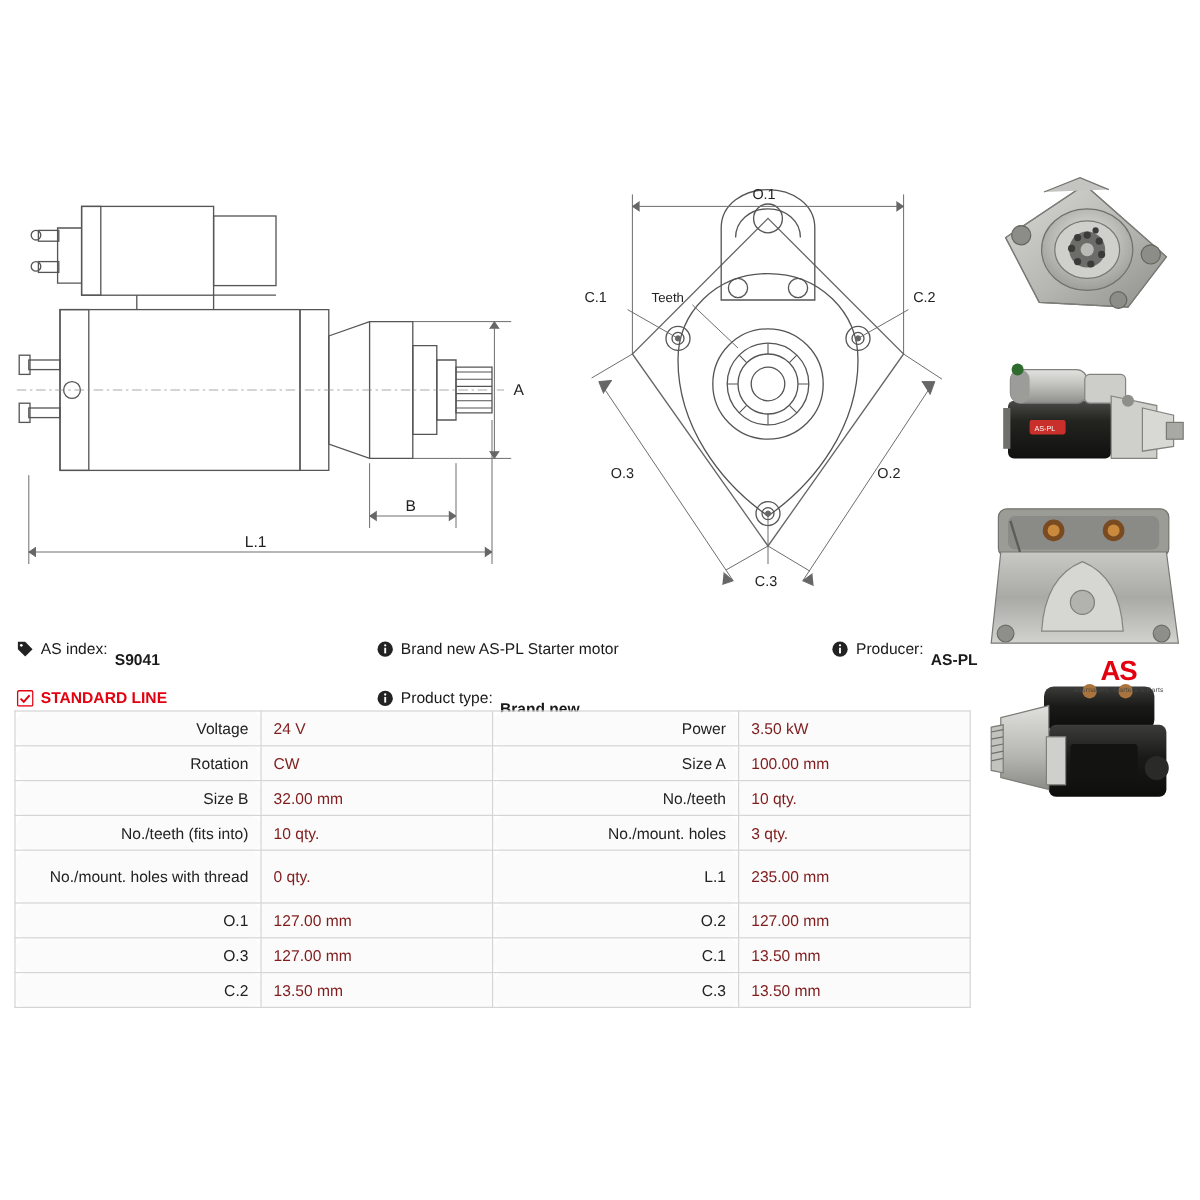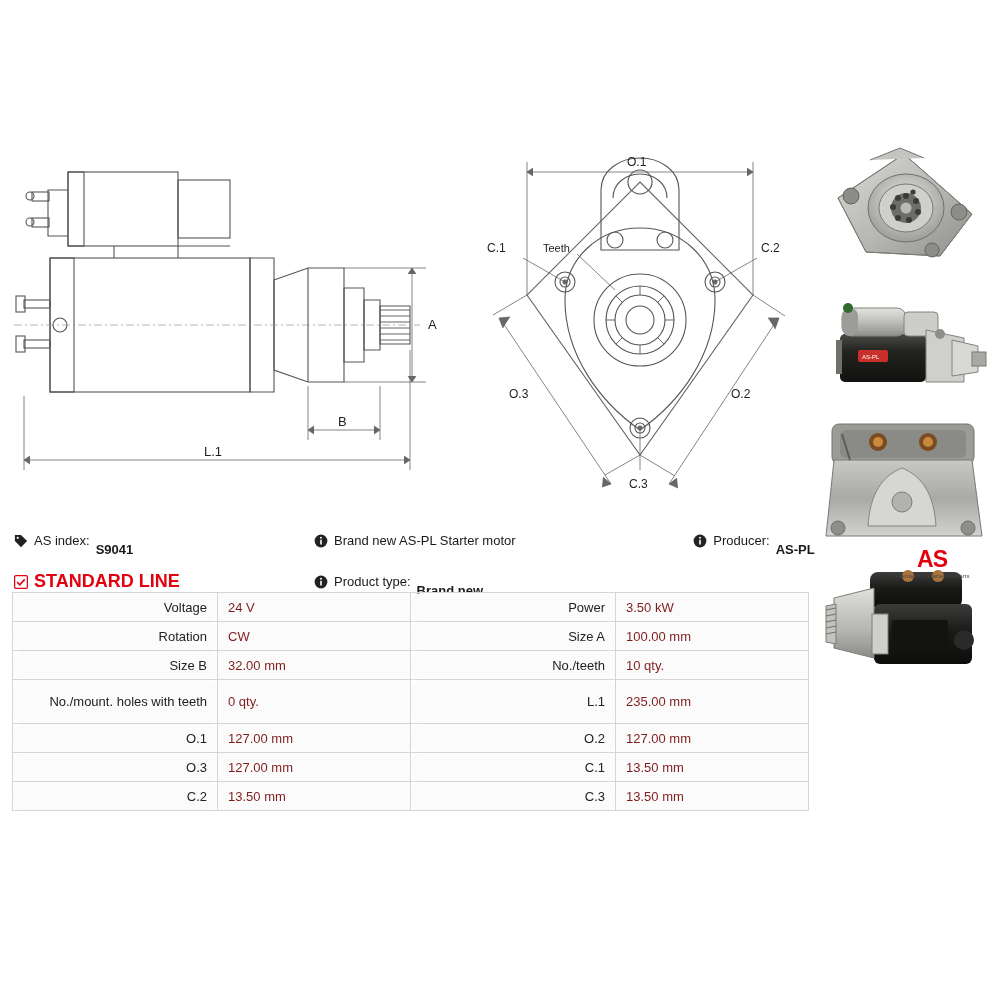--- a/index.html
+++ b/index.html
@@ -59,21 +59,21 @@
   .info-grid {
     display: grid;
     grid-template-columns: 300px 380px 120px;
     row-gap: 8px;
   }
   .info-cell { display: flex; align-items: center; gap: 6px; white-space: nowrap; }
   .info-cell.right { justify-content: center; }
   .label-red {
     color: #e3000f;
     font-weight: bold;
-    font-size: 18px;
+    font-size: 13px;
     text-align: right;
   }
   .bold { font-weight: bold; margin-top: 18px; }
   .icon {
     display: inline-block;
     width: 14px; height: 14px;
     flex: 0 0 14px;
     line-height: 1;
   }
   .icon svg { display: block; }
@@ -469,22 +469,28 @@
         <td class="v">CW</td>
         <td class="k">Size A</td>
         <td class="v">100.00 mm</td>
       </tr>
       <tr>
         <td class="k">Size B</td>
         <td class="v">32.00 mm</td>
         <td class="k">No./teeth</td>
         <td class="v">10 qty.</td>
       </tr>
+      <tr>
+        <td class="k">No./teeth (fits into)</td>
+        <td class="v">10 qty.</td>
+        <td class="k">No./mount. holes</td>
+        <td class="v">3 qty.</td>
+      </tr>
       <tr class="tall">
-        <td class="k k-wrap">No./mount. holes with teeth</td>
+        <td class="k k-wrap">No./mount. holes with thread</td>
         <td class="v">0 qty.</td>
         <td class="k">L.1</td>
         <td class="v">235.00 mm</td>
       </tr>
       <tr>
         <td class="k">O.1</td>
         <td class="v">127.00 mm</td>
         <td class="k">O.2</td>
         <td class="v">127.00 mm</td>
       </tr>

